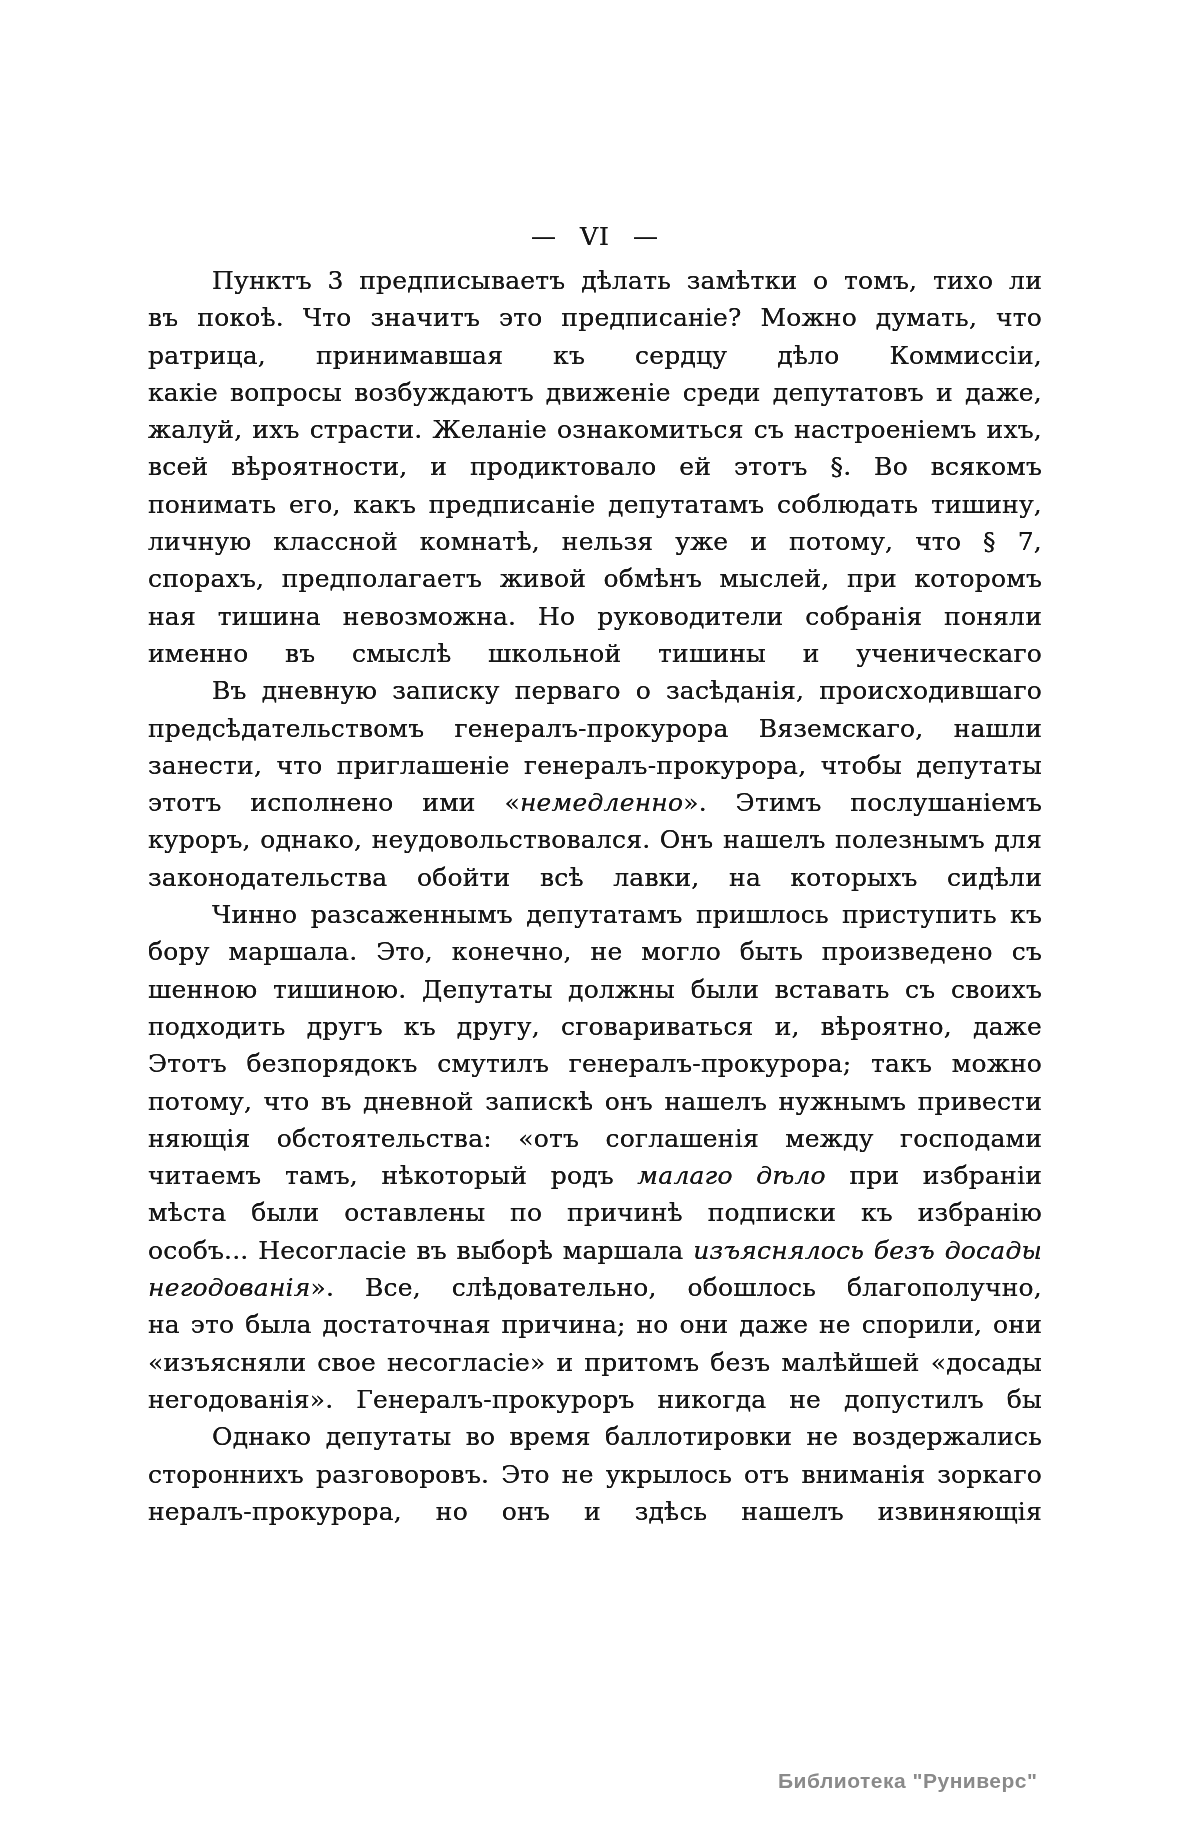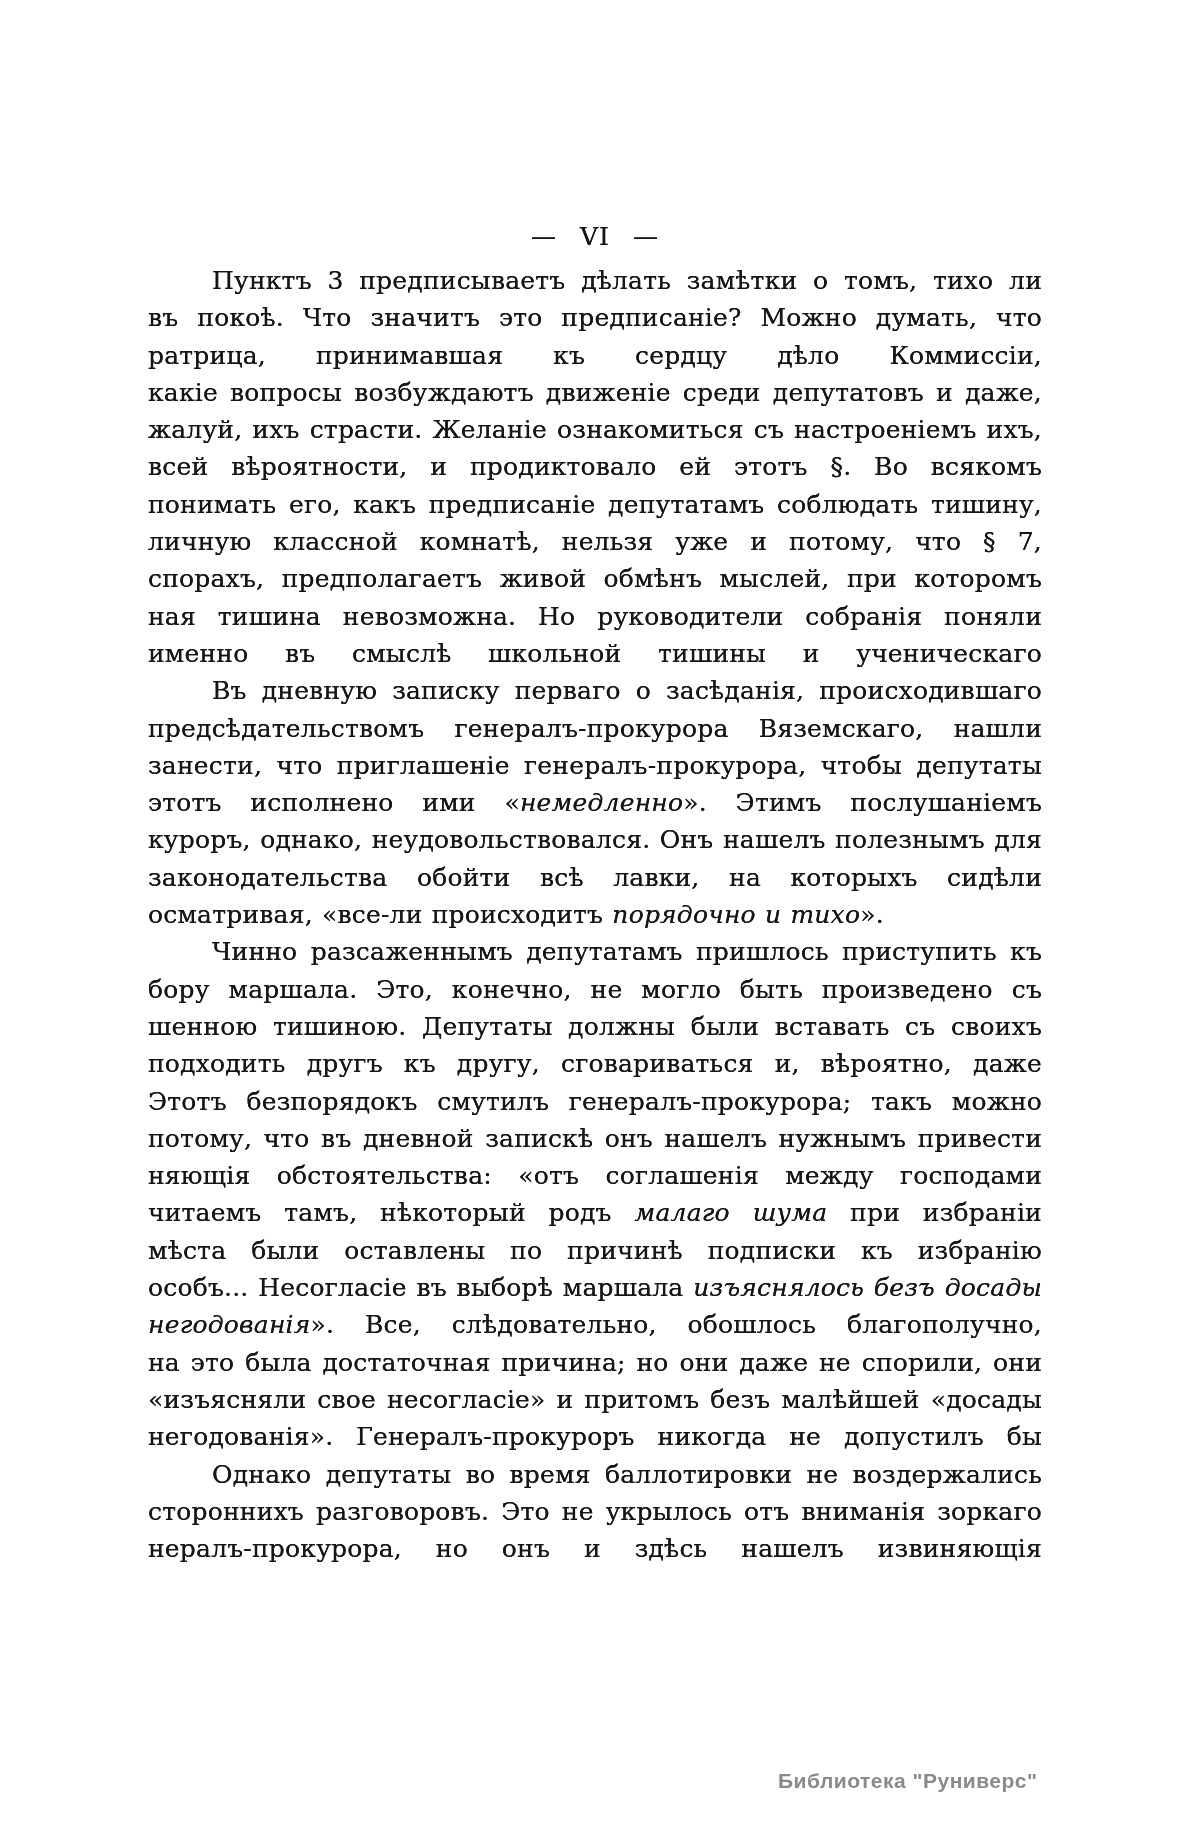--- a/index.html
+++ b/index.html
@@ -80,31 +80,30 @@
         <div class="line"><span>ная тишина невозможна. Но руководители собранія поняли этотъ §</span></div>
         <div class="line flush"><span>именно въ смыслѣ школьной тишины и ученическаго благонравія.</span></div>
       </div>
       <div class="paragraph">
         <div class="line indent"><span>Въ дневную записку перваго о засѣданія, происходившаго подъ</span></div>
         <div class="line"><span>предсѣдательствомъ генералъ-прокурора Вяземскаго, нашли нужнымъ</span></div>
         <div class="line"><span>занести, что приглашеніе генералъ-прокурора, чтобы депутаты сѣли,</span></div>
         <div class="line"><span>этотъ исполнено ими «</span><span class="italic">немедленно</span><span>». Этимъ послушаніемъ генералъ-про-</span></div>
         <div class="line"><span>куроръ, однако, неудовольствовался. Онъ нашелъ полезнымъ для дѣла</span></div>
         <div class="line"><span>законодательства обойти всѣ лавки, на которыхъ сидѣли депутаты,</span></div>
-        <div class="line flush"><span>осматривая, «все-ли происходитъ </span><span class="italic">порядочно и тихо</span><span>».</span></div>
       </div>
       <div class="paragraph">
         <div class="line indent"><span>Чинно разсаженнымъ депутатамъ пришлось приступить къ вы-</span></div>
         <div class="line"><span>бору маршала. Это, конечно, не могло быть произведено съ совер-</span></div>
         <div class="line"><span>шенною тишиною. Депутаты должны были вставать съ своихъ мѣстъ,</span></div>
         <div class="line"><span>подходить другъ къ другу, сговариваться и, вѣроятно, даже спорить.</span></div>
         <div class="line"><span>Этотъ безпорядокъ смутилъ генералъ-прокурора; такъ можно думать</span></div>
         <div class="line"><span>потому, что въ дневной запискѣ онъ нашелъ нужнымъ привести изви-</span></div>
         <div class="line"><span>няющія обстоятельства: «отъ соглашенія между господами депутатами,</span></div>
-        <div class="line"><span>читаемъ тамъ, нѣкоторый родъ </span><span class="italic">малаго шума</span><span> при избраніи происходилъ,</span></div>
+        <div class="line"><span>читаемъ тамъ, нѣкоторый родъ </span><span class="italic">малаго дѣло</span><span> при избраніи происходилъ,</span></div>
         <div class="line"><span>мѣста были оставлены по причинѣ подписки къ избранію разныхъ</span></div>
         <div class="line"><span>особъ... Несогласіе въ выборѣ маршала </span><span class="italic">изъяснялось безъ досады и</span></div>
         <div class="line"><span class="italic">негодованія</span><span>». Все, слѣдовательно, обошлось благополучно, порядокъ</span></div>
         <div class="line"><span>на это была достаточная причина; но они даже не спорили, они только</span></div>
         <div class="line"><span>«изъясняли свое несогласіе» и притомъ безъ малѣйшей «досады и</span></div>
         <div class="line"><span>негодованія». Генералъ-прокуроръ никогда не допустилъ бы проявле-</span></div>
       </div>
       <div class="paragraph">
         <div class="line indent"><span>Однако депутаты во время баллотировки не воздержались отъ по-</span></div>
         <div class="line"><span>стороннихъ разговоровъ. Это не укрылось отъ вниманія зоркаго ге-</span></div>

